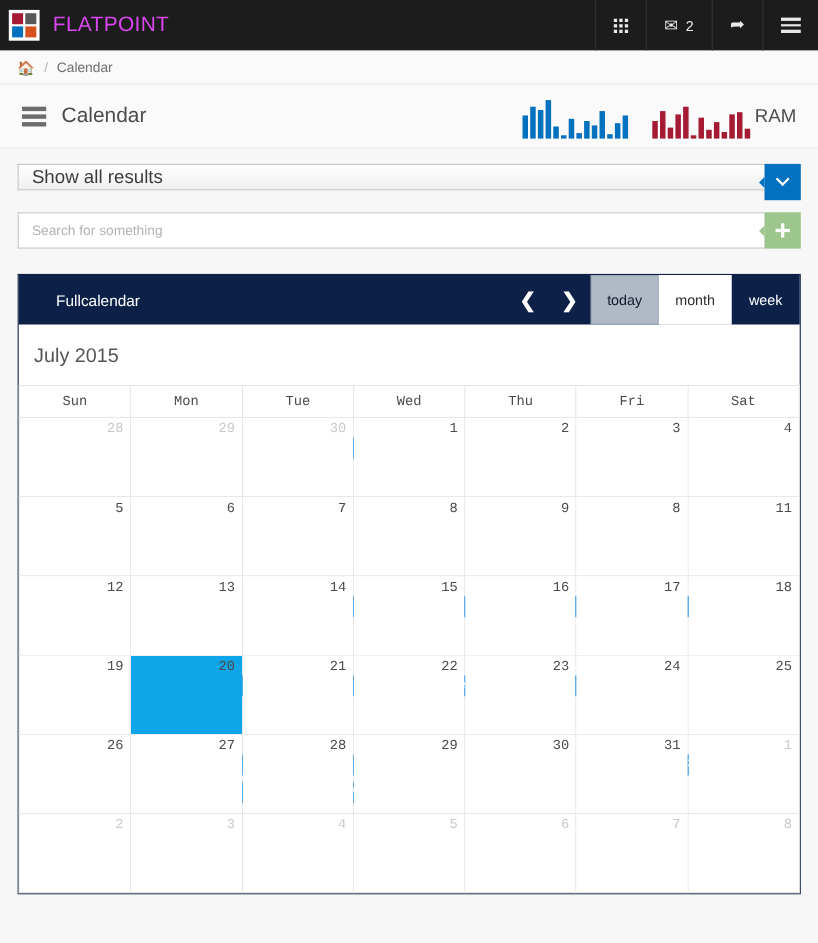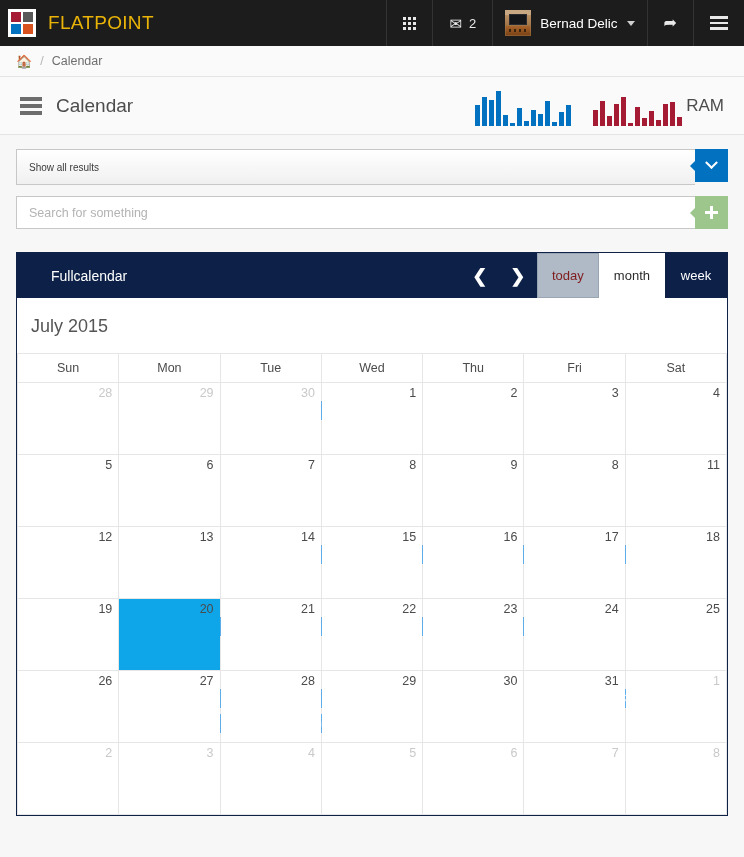--- a/index.html
+++ b/index.html
@@ -32,21 +32,21 @@
     display: grid;
     grid-template-columns: 1fr 1fr;
     grid-template-rows: 1fr 1fr;
     gap: 2px;
   }
   .logo-q { width: 100%; height: 100%; }
   .brand-text {
     font-size: 19px;
     letter-spacing: .3px;
     margin-left: 12px;
-    color: #eab308;
+    color: #d946ef;
     font-weight: 400;
   }
   .nav-spacer { flex: 1 1 auto; }
   .nav-cell {
     display: flex;
     align-items: center;
     justify-content: center;
     padding: 0 16px;
     border-left: 1px solid #333333;
     color: #e8e8e8;
@@ -132,27 +132,27 @@
   .ph-right { margin-left: auto; display: flex; align-items: center; gap: 22px; }
   .spark { display: flex; align-items: flex-end; gap: 2px; height: 40px; }
   .spark i { display: block; width: 5px; }
   .ram-label { font-size: 17px; color: #4c4c4c; margin-left: 4px; }
 
   
   .filter-zone { padding: 14px 16px 12px 16px; background: #f7f7f7; }
   .input-row { display: flex; margin-bottom: 11px; position: relative; }
   .fake-select {
     flex: 1 1 auto;
-    height: 36px;
+    height: 24px;
     background: linear-gradient(to bottom,#ffffff,#f0f0f0);
     border: 1px solid #c7c7c7;
     border-right: none;
     display: flex; align-items: center;
     padding: 0 12px;
-    font-size: 10px;
+    font-size: 17px;
     color: #3b3b3b;
   }
   .txt-input {
     flex: 1 1 auto;
     height: 33px;
     background: #ffffff;
     border: 1px solid #c7c7c7;
     border-right: none;
     padding: 0 12px;
     font-size: 12.5px;
@@ -222,36 +222,36 @@
   .tb-btn {
     min-width: 62px;
     display: flex; align-items: center; justify-content: center;
     font-size: 13px;
     cursor: pointer;
     color: #ffffff;
     padding: 0 14px;
   }
   .tb-btn.today {
     background: #b0b9c6;
-    color: #7f1d1d;
+    color: #0f172a;
     border: 1px solid #9aa5b4;
   }
   .tb-btn.active {
     background: #ffffff;
     color: #2b2b2b;
     border: 1px solid #ffffff;
   }
 
   .cal-month-title {
     font-size: 18px;
     color: #555555;
     padding: 18px 0 16px 14px;
     font-weight: 400;
   }
-  .cal-table { width: 100%; border-collapse: collapse; table-layout: fixed; }
+  .cal-table { width: 100%; border-collapse: collapse; table-layout: fixed; font-family: Liberation Mono, monospace; }
   .cal-table th {
     font-size: 12.5px;
     font-weight: 400;
     color: #4b4b4b;
     text-align: center;
     padding: 7px 0;
     border: 1px solid #e6e6e6;
     background: #ffffff;
   }
   .day-cell {
@@ -322,29 +322,20 @@
         <i></i>
         <i></i>
     </span>
   </div>
 
   <div class="nav-cell">
     <span style="font-size:15px;line-height:1;">✉</span>
     <span class="mail-count">2</span>
   </div>
 
-  <div class="nav-cell user">
-    <span class="avatar">
-      <span class="tv"></span>
-        <span class="stand"></span>
-        <span class="dots"></span>
-    </span>
-    <span class="username">Bernad Delic</span>
-    <span class="caret-down"></span>
-  </div>
 
   <div class="nav-cell">
     <span style="font-size:16px;line-height:1;">➦</span>
   </div>
 
   <div class="nav-cell">
     <span class="hamburger-icon">
       <i></i>
         <i></i>
         <i></i>

